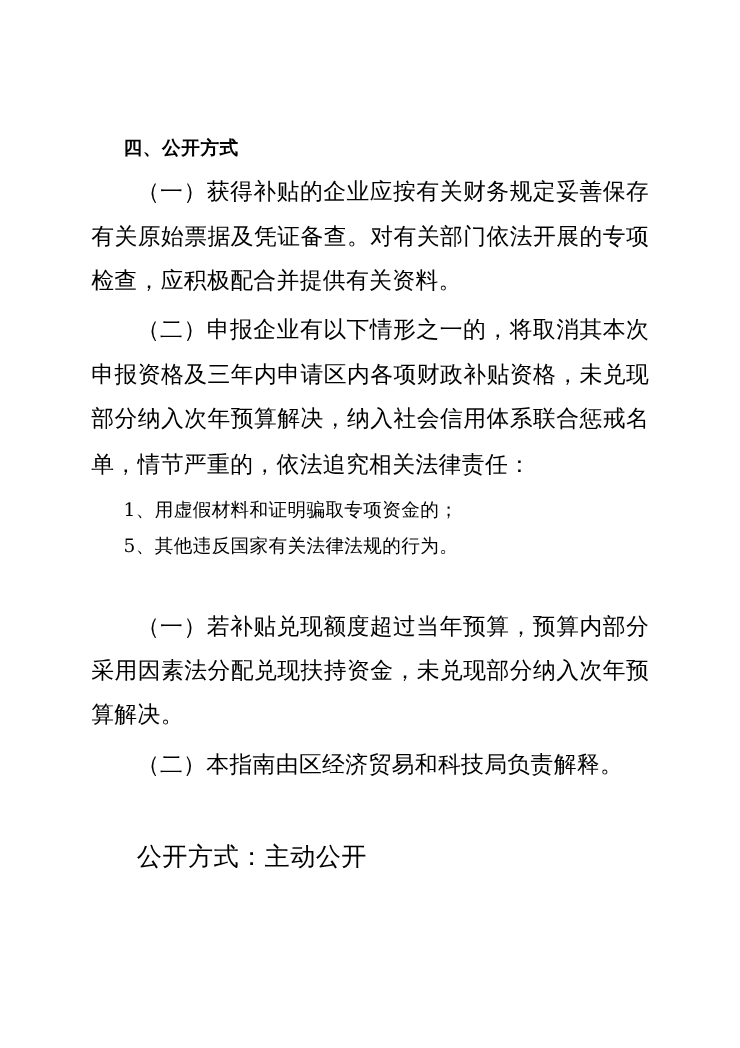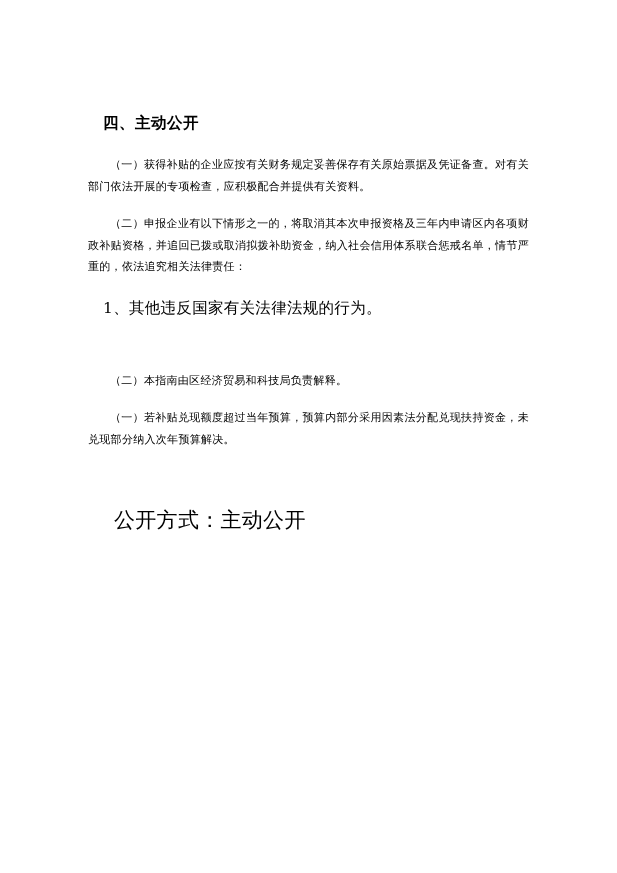--- a/index.html
+++ b/index.html
@@ -27,23 +27,23 @@
   }
   .heading {
     font-size: 15.5px;
     font-weight: bold;
     line-height: 1.95;
     margin: 0;
     text-indent: 2em;
     letter-spacing: 0.5px;
   }
   .para {
-    font-size: 11px;
+    font-size: 19px;
     line-height: 1.95;
-    margin: 16px;
+    margin: 4px;
     text-indent: 2em;
     text-align: justify;
     text-justify: inter-ideograph;
     letter-spacing: 0.3px;
   }
   .para-list {
     font-size: 15.5px;
     line-height: 1.95;
     margin: 0;
     text-indent: 2em;
@@ -63,28 +63,29 @@
     text-indent: 2em;
     letter-spacing: 0.3px;
   }
 </style>
 </head>
 <body>
 
 <div class="page">
   <div class="doc-body">
 
-    <h2 class="heading">四、主动公开</h2>
+    <h2 class="heading">四、公开方式</h2>
     <p class="para">（一）获得补贴的企业应按有关财务规定妥善保存有关原始票据及凭证备查。对有关部门依法开展的专项检查，应积极配合并提供有关资料。</p>
-    <p class="para">（二）申报企业有以下情形之一的，将取消其本次申报资格及三年内申请区内各项财政补贴资格，并追回已拨或取消拟拨补助资金，纳入社会信用体系联合惩戒名单，情节严重的，依法追究相关法律责任：</p>
-    <p class="para-list">1、其他违反国家有关法律法规的行为。</p>
+    <p class="para">（二）申报企业有以下情形之一的，将取消其本次申报资格及三年内申请区内各项财政补贴资格，未兑现部分纳入次年预算解决，纳入社会信用体系联合惩戒名单，情节严重的，依法追究相关法律责任：</p>
+    <p class="para-list">1、用虚假材料和证明骗取专项资金的；</p>
+    <p class="para-list">5、其他违反国家有关法律法规的行为。</p>
 
     <div class="gap-section"></div>
 
+    <p class="para">（一）若补贴兑现额度超过当年预算，预算内部分采用因素法分配兑现扶持资金，未兑现部分纳入次年预算解决。</p>
     <p class="para">（二）本指南由区经济贸易和科技局负责解释。</p>
-    <p class="para">（一）若补贴兑现额度超过当年预算，预算内部分采用因素法分配兑现扶持资金，未兑现部分纳入次年预算解决。</p>
 
     <div class="gap-footer"></div>
 
     <p class="footer-line">公开方式：主动公开</p>
 
   </div>
 </div>
 
 </body></html>

